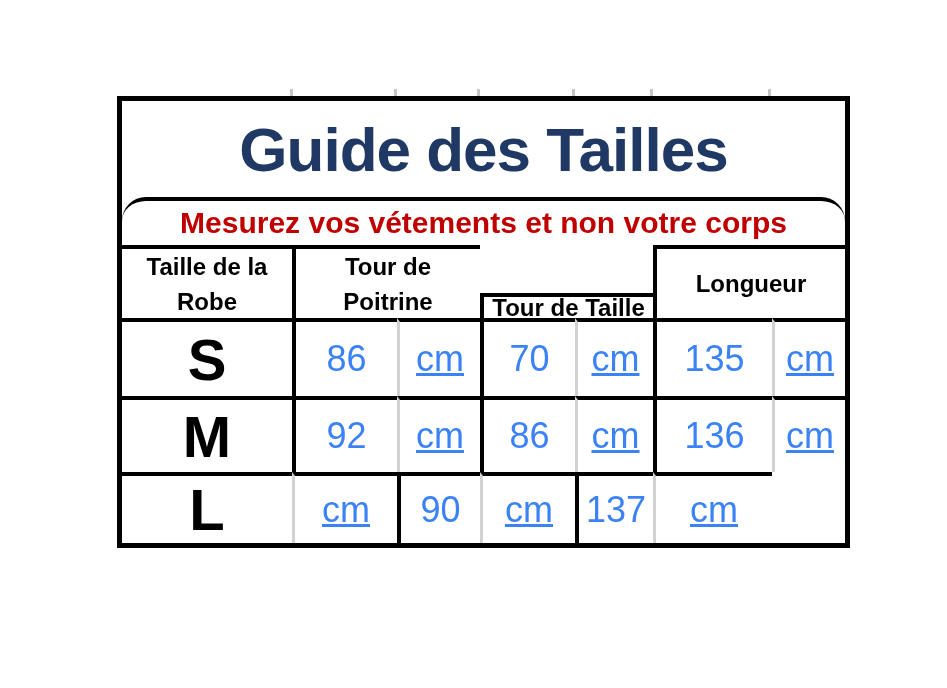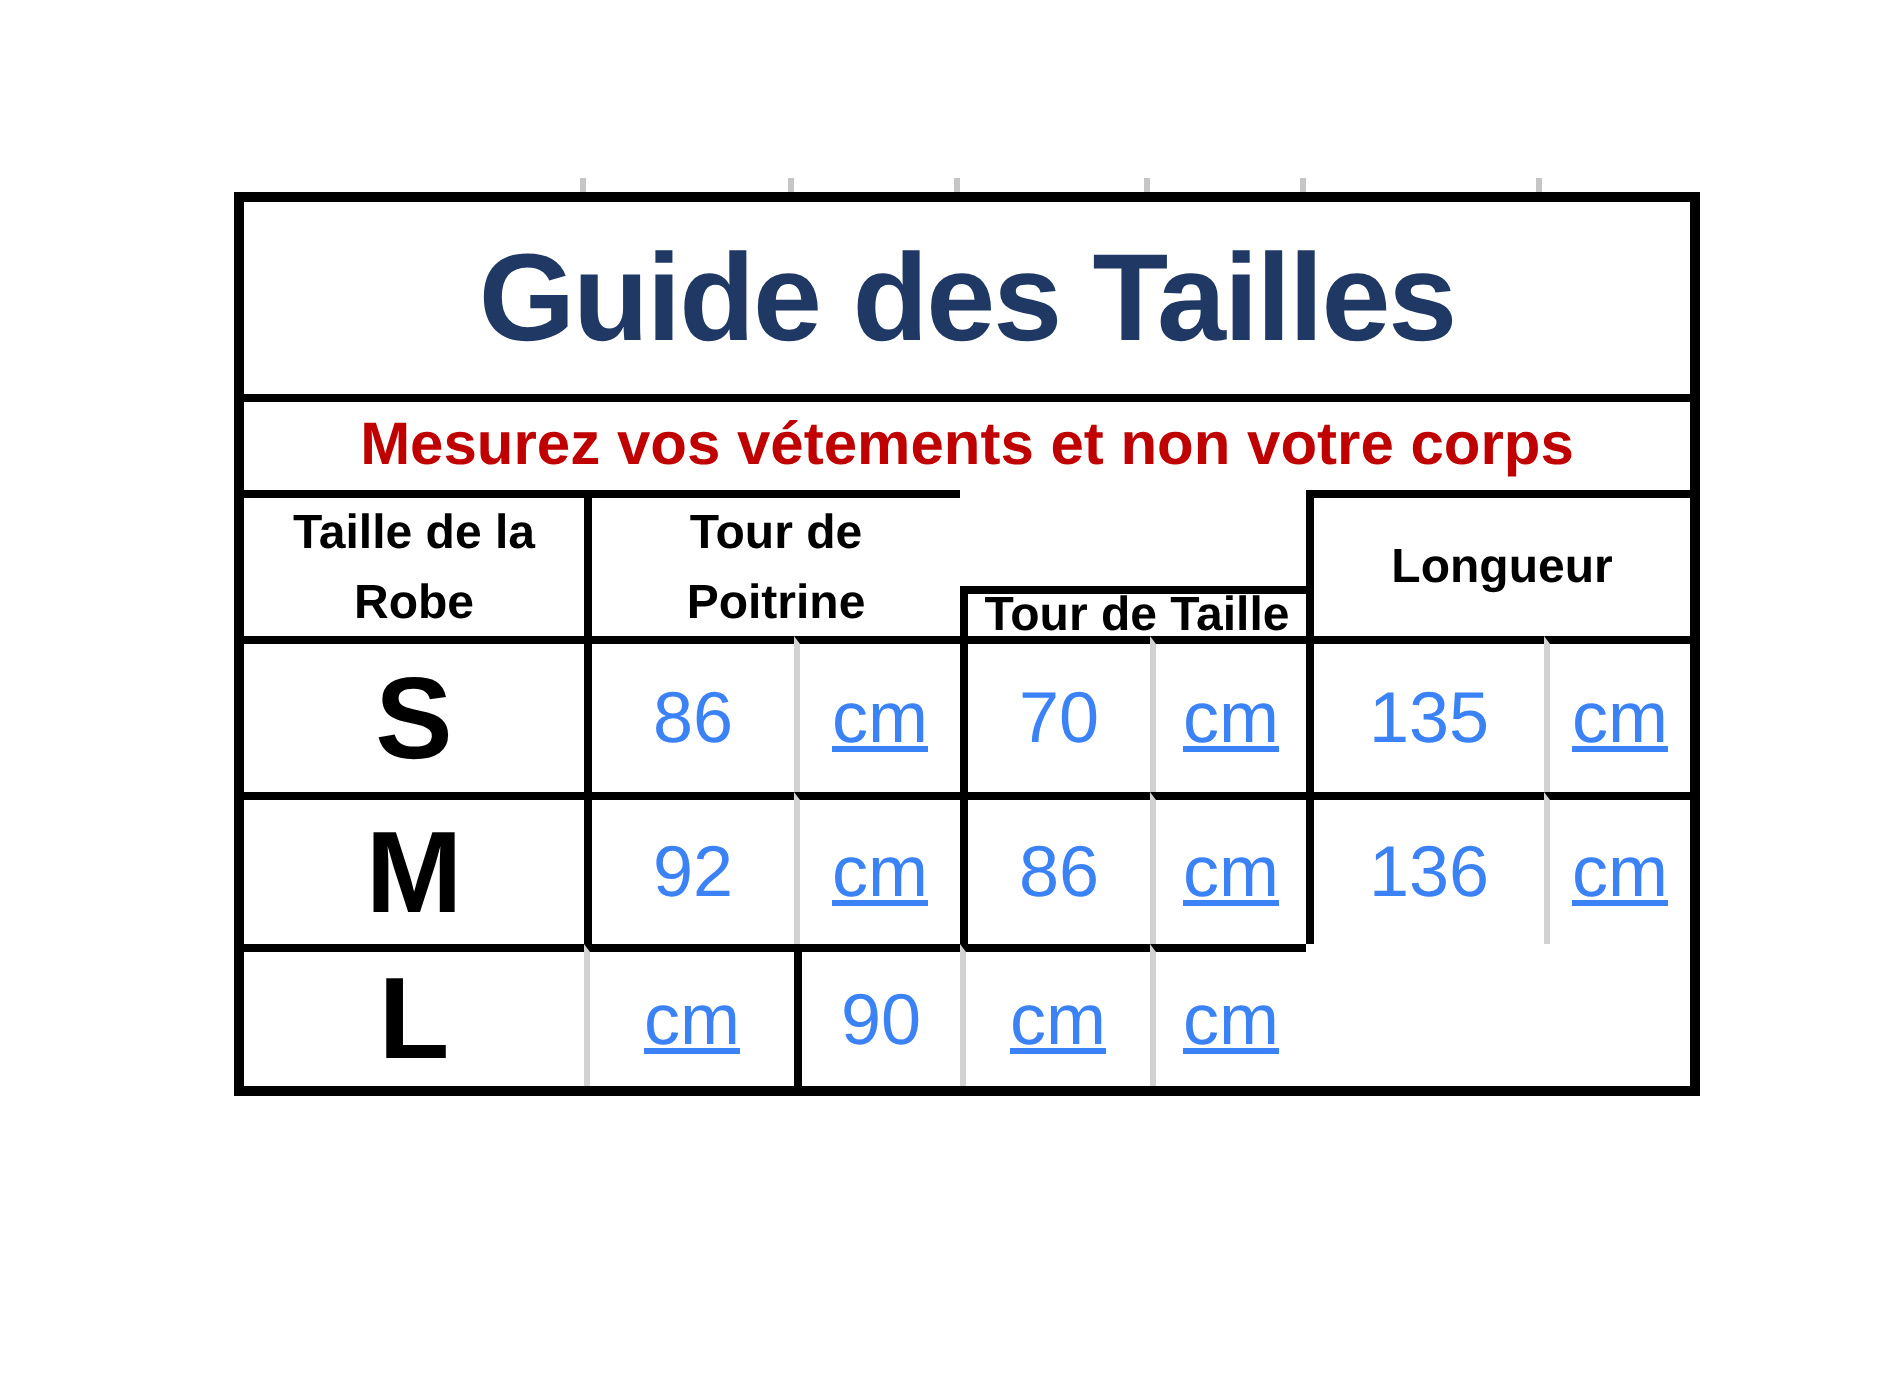--- a/index.html
+++ b/index.html
@@ -24,21 +24,21 @@
     border:5px solid #000000;
     background:#ffffff;
     display:grid;
     grid-template-columns:170px 105px 83px 95px 78px 119px 73px;
     grid-template-rows:96px 48px 73px 78px 76px 71px;
   }
   .cell {
     display:flex; align-items:center; justify-content:center;
     background:#ffffff; overflow:hidden;
   }
-  .span-all { grid-column:1 / 8; }
+  .span-all { grid-column:1 / 8;border-radius:32px; }
   .h1 { grid-column:1 / 2; }
   .h2 { grid-column:2 / 4; }
   .h3 { grid-column:4 / 6;margin-top:48px; }
   .h4 { grid-column:6 / 8; }
   .bt    { border-top:4px solid #000000; }
   .blk   { border-left:4px solid #000000; }
   .bgray { border-left:3px solid #d2d2d2;text-decoration:underline; }
 
   .title-cell span {
     font-size:62px; font-weight:700; letter-spacing:-1px;
@@ -110,16 +110,17 @@
     <div class="cell bt bgray unit-cell">cm</div>
     <div class="cell bt blk value-cell">86</div>
     <div class="cell bt bgray unit-cell">cm</div>
     <div class="cell bt blk value-cell">136</div>
     <div class="cell bt bgray unit-cell">cm</div>
 
     <div class="cell bt size-cell">L</div>
     <div class="cell bt bgray unit-cell">cm</div>
     <div class="cell bt blk value-cell">90</div>
     <div class="cell bt bgray unit-cell">cm</div>
+    <div class="cell bt blk value-cell">137</div>
     <div class="cell bt bgray unit-cell">cm</div>
 
   </div>
 </div>
 
 </body></html>

